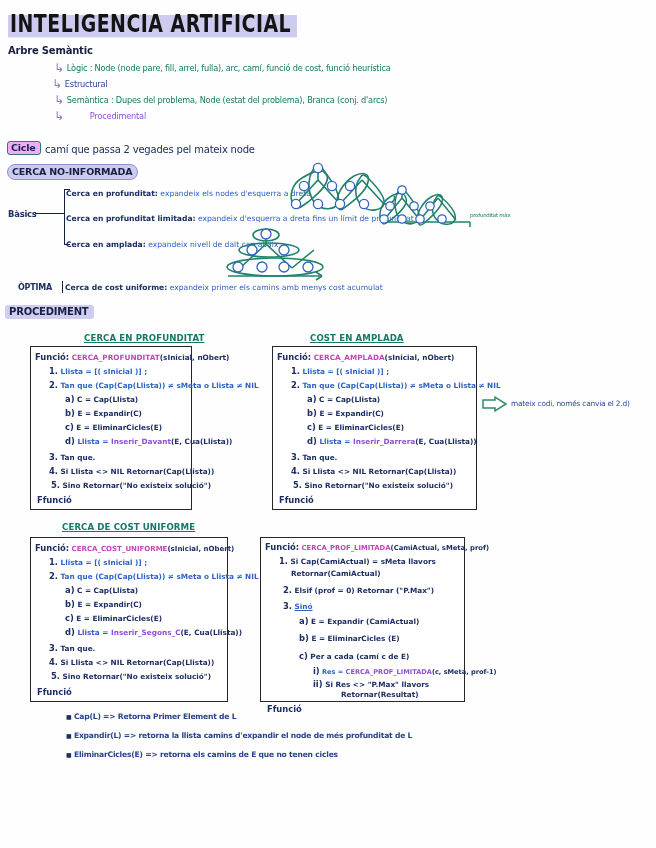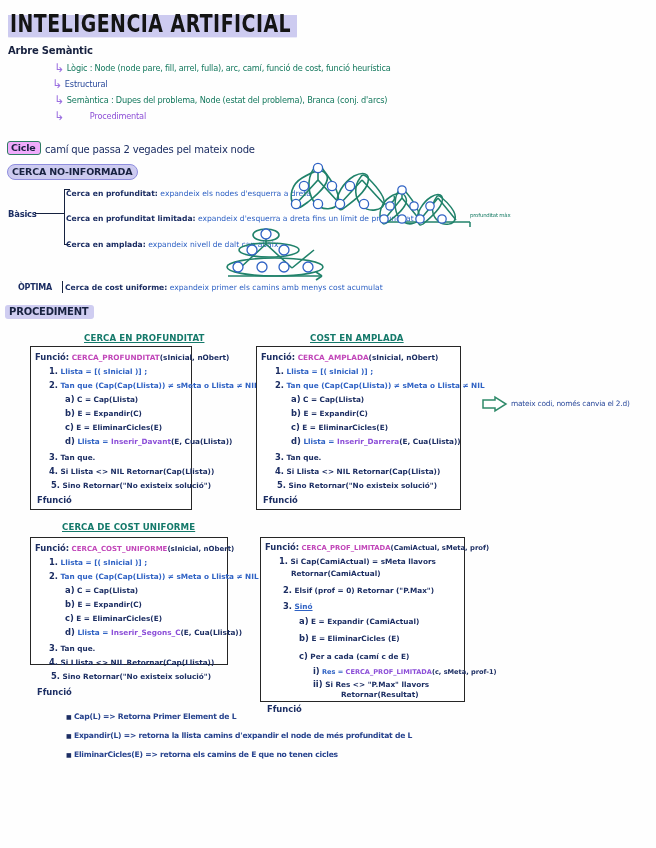--- a/index.html
+++ b/index.html
@@ -314,21 +314,21 @@
     <div class="cline" style="left:20px; top:133px;">
       <span class="num">5.</span>
       <span>Sino  Retornar("No existeix solució")</span>
     </div>
     <div class="cline" style="left:6px; top:148px;">
       <span class="num">Ffunció</span>
     </div>
   </div>
 
   <div class="codebox-title hw" style="left:310px; top:333px;">COST EN AMPLADA</div>
-  <div class="codebox" style="left:256px; top:346px; width:205px; height:164px;">
+  <div class="codebox" style="left:272px; top:346px; width:205px; height:164px;">
     <div class="cline" style="left:4px; top:5px;">
       <span class="num">Funció:</span>
       <span class="fn">CERCA_AMPLADA</span><span>(sInicial, nObert)</span>
     </div>
     <div class="cline" style="left:18px; top:19px;">
       <span class="num">1.</span>
       <span class="kw">Llista = [( sInicial )] ;</span>
     </div>
     <div class="cline" style="left:18px; top:33px;">
       <span class="num">2.</span>
@@ -361,21 +361,21 @@
     <div class="cline" style="left:20px; top:133px;">
       <span class="num">5.</span>
       <span>Sino  Retornar("No existeix solució")</span>
     </div>
     <div class="cline" style="left:6px; top:148px;">
       <span class="num">Ffunció</span>
     </div>
   </div>
 
   <div class="codebox-title hw" style="left:62px; top:522px;">CERCA DE COST UNIFORME</div>
-  <div class="codebox" style="left:30px; top:537px; width:198px; height:128px;">
+  <div class="codebox" style="left:30px; top:537px; width:198px; height:165px;">
     <div class="cline" style="left:4px; top:5px; font-size:7px;">
       <span class="num">Funció:</span>
       <span class="fn">CERCA_COST_UNIFORME</span><span>(sInicial, nObert)</span>
     </div>
     <div class="cline" style="left:18px; top:19px;">
       <span class="num">1.</span>
       <span class="kw">Llista = [( sInicial )] ;</span>
     </div>
     <div class="cline" style="left:18px; top:33px;">
       <span class="num">2.</span>

